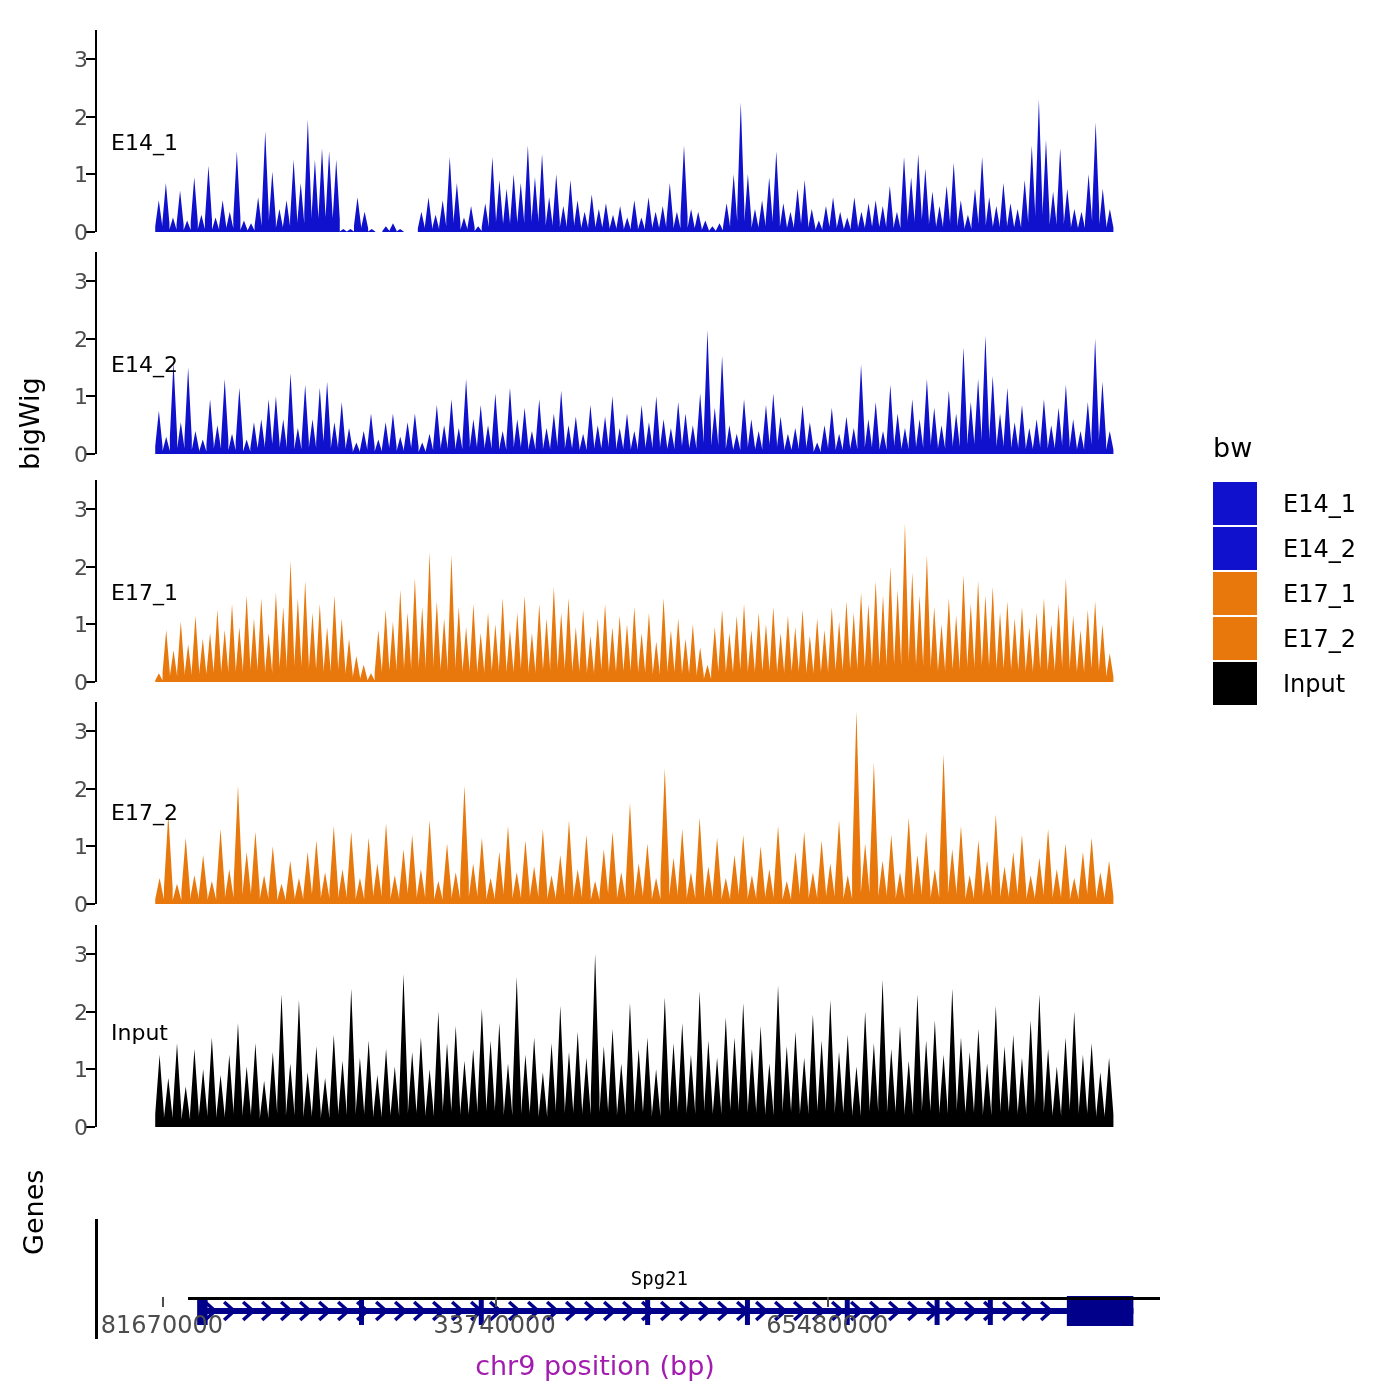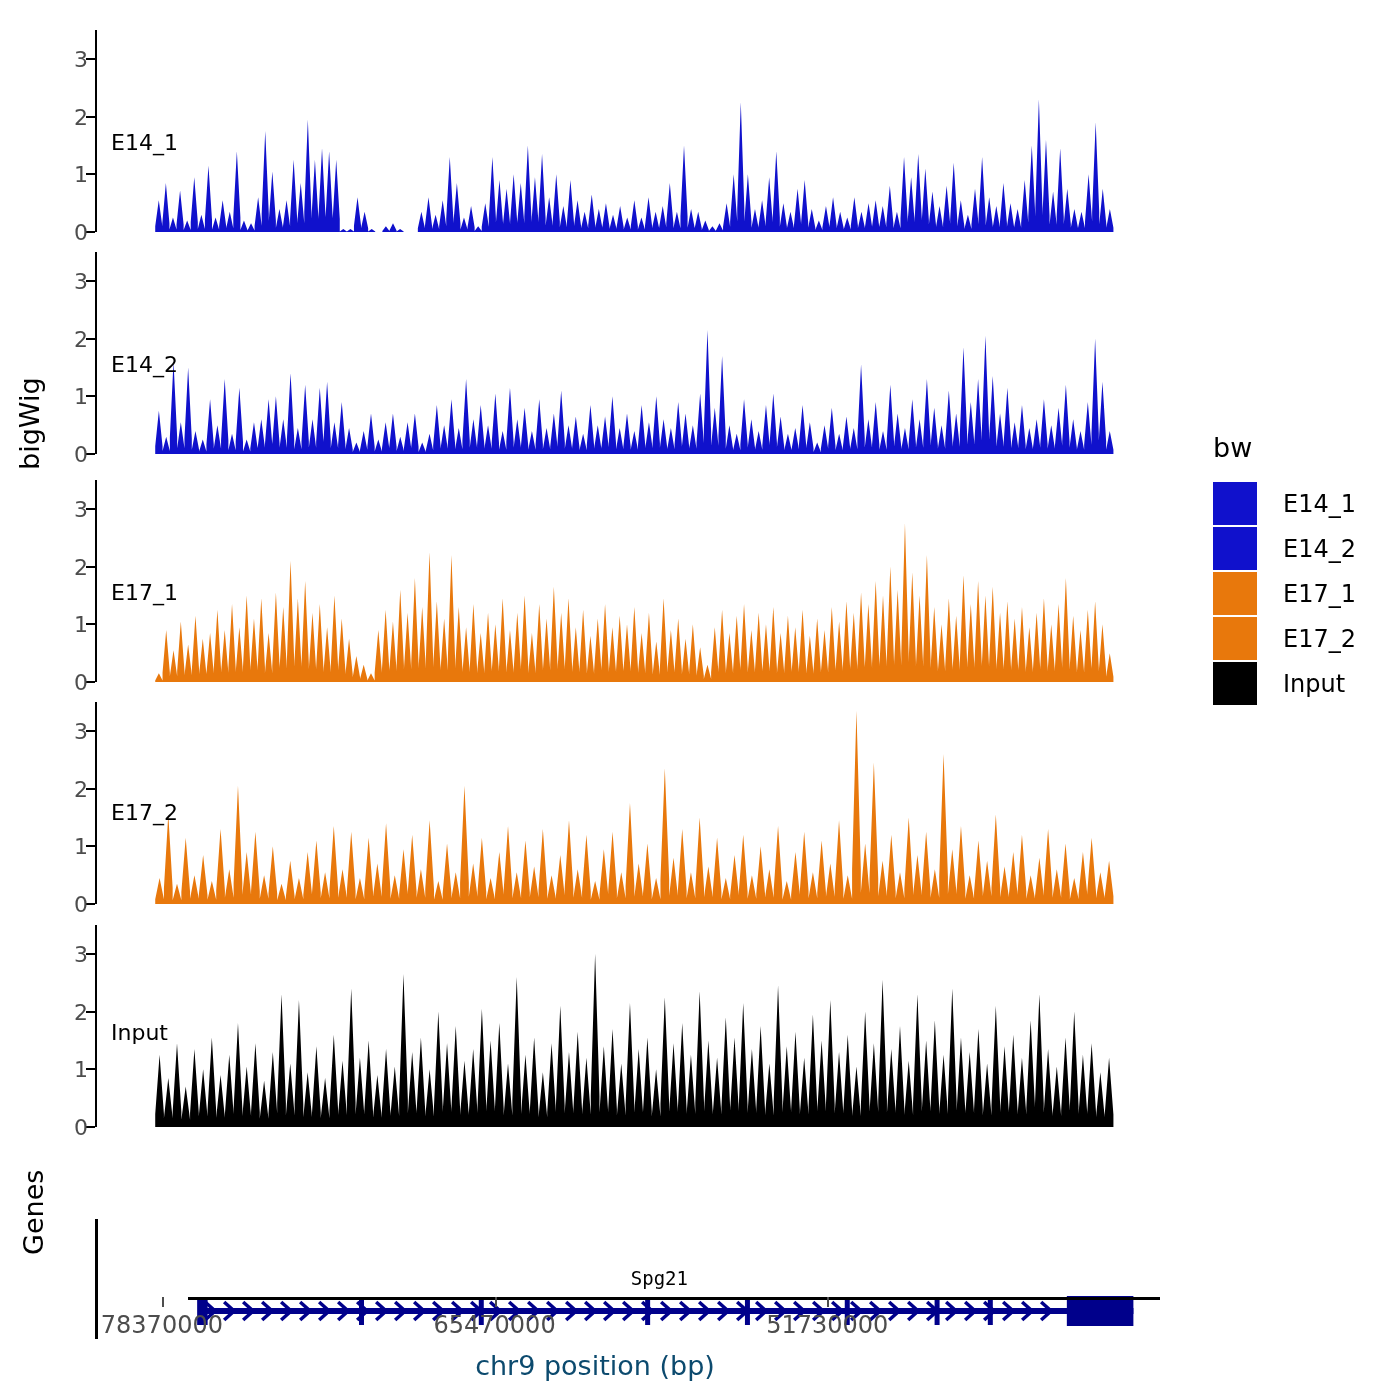--- a/index.html
+++ b/index.html
@@ -13,21 +13,21 @@
     white-space:nowrap;
   }
   .genes-title-y{
     position:absolute;left:18px;top:1255px;
     font-size:27px;color:#000;
     transform:rotate(-90deg);transform-origin:left top;
     white-space:nowrap;
   }
   .axis-title-x{
     position:absolute;left:0;top:1350px;width:1190px;text-align:center;
-    font-size:27px;color:#0c4a6e;
+    font-size:27px;color:#a21caf;
   }
 
   .panel{position:absolute;left:95px;}
   .panel .vaxis{position:absolute;left:0;top:0;width:2px;height:100%;background:#000;}
   .tick{position:absolute;left:-9px;width:9px;height:2px;background:#000;}
   .ticklab{position:absolute;right:100%;margin-right:7px;
            font-size:22px;color:#4d4d4d;transform:translateY(-50%);white-space:nowrap;}
   .tracklab{position:absolute;font-size:22px;color:#000;white-space:nowrap;}
 
   .plotarea{position:absolute;left:2px;top:0;right:0;bottom:0;overflow:hidden;}
@@ -200,25 +200,25 @@
         <rect x="839.5860719874804" y="78" width="5" height="28" fill="#00008B"></rect>
         <rect x="892.8192488262911" y="78" width="5" height="28" fill="#00008B"></rect>
         <rect x="102.13928012519561" y="78" width="8" height="28" fill="#00008B"></rect>
         <rect x="971.8419405320814" y="77" width="66.54147104851324" height="30" fill="#00008B"></rect>
       </svg>
   </div>
 
   <div class="xaxis-line"></div>
   <div id="xticks">
       <div class="xtick" style="left: 161.878px;"></div>
-      <div class="xticklab" style="left: 161.878px;">78370000</div>
+      <div class="xticklab" style="left: 161.878px;">81670000</div>
       <div class="xtick" style="left: 494.585px;"></div>
-      <div class="xticklab" style="left: 494.585px;">65470000</div>
+      <div class="xticklab" style="left: 494.585px;">33740000</div>
       <div class="xtick" style="left: 827.293px;"></div>
-      <div class="xticklab" style="left: 827.293px;">51730000</div>
+      <div class="xticklab" style="left: 827.293px;">65480000</div>
     </div>
 
   <div class="legend">
     <div class="legend-title">bw</div>
     <div id="legend-rows">
         <div class="legend-row">
           <div class="swatch" style="background: rgb(16, 17, 204);"></div>
           <div class="legend-lab">E14_1</div>
         </div>
         <div class="legend-row">

